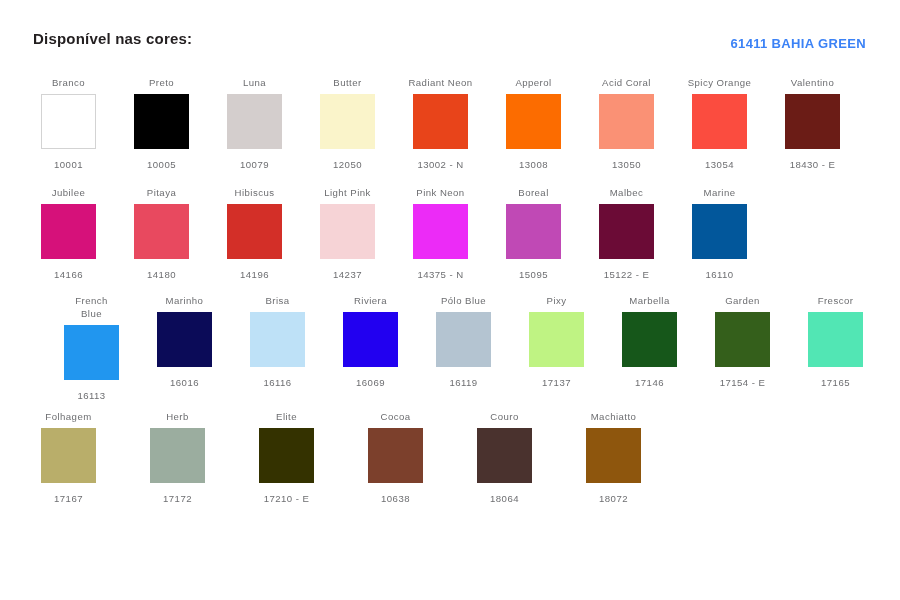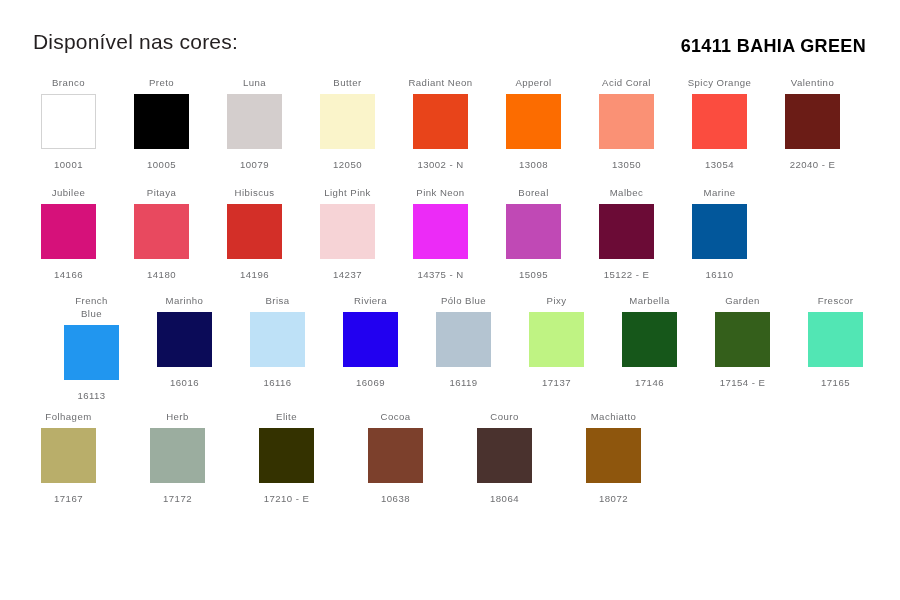--- a/index.html
+++ b/index.html
@@ -24,33 +24,33 @@
     position: absolute;
     top: 30px;
     left: 0;
     width: 900px;
     height: 36px;
   }
   .page-title {
     position: absolute;
     left: 33px;
     top: 0;
-    font-size: 21px;
-    font-weight: 400;
+    font-size: 15px;
+    font-weight: 700;
     color: #231f20;
     letter-spacing: 0.2px;
     white-space: nowrap;
   }
   .ref-title {
     position: absolute;
     right: 34px;
     top: 6px;
-    font-size: 18px;
+    font-size: 13px;
     font-weight: 700;
-    color: #000000;
+    color: #3b82f6;
     letter-spacing: 0.35px;
     white-space: nowrap;
     text-align: center;
   }
   .grid {
     position: absolute;
     left: 22px;
     top: 76px;
     width: 860px;
   }
@@ -152,21 +152,21 @@
           <div class="swatch-code">13050</div>
         </div>
         <div class="cell">
           <div class="swatch-label">Spicy Orange</div>
           <div class="swatch" style="background-color: rgb(251, 76, 63);"></div>
           <div class="swatch-code">13054</div>
         </div>
         <div class="cell">
           <div class="swatch-label">Valentino</div>
           <div class="swatch" style="background-color: rgb(107, 28, 22);"></div>
-          <div class="swatch-code">22040 - E</div>
+          <div class="swatch-code">18430 - E</div>
         </div>
       </div>
       <div class="row row-2">
         <div class="cell">
           <div class="swatch-label">Jubilee</div>
           <div class="swatch" style="background-color: rgb(214, 17, 122);"></div>
           <div class="swatch-code">14166</div>
         </div>
         <div class="cell">
           <div class="swatch-label">Pitaya</div>

